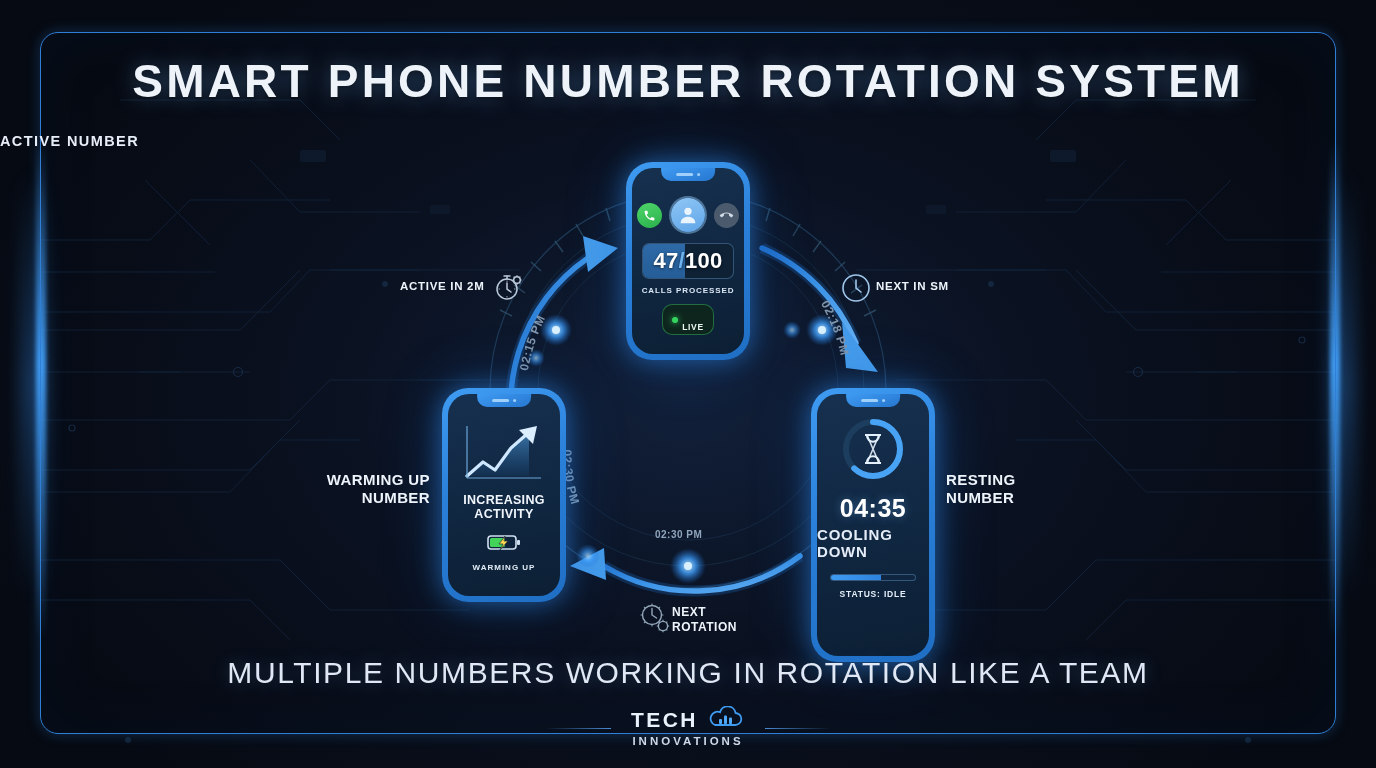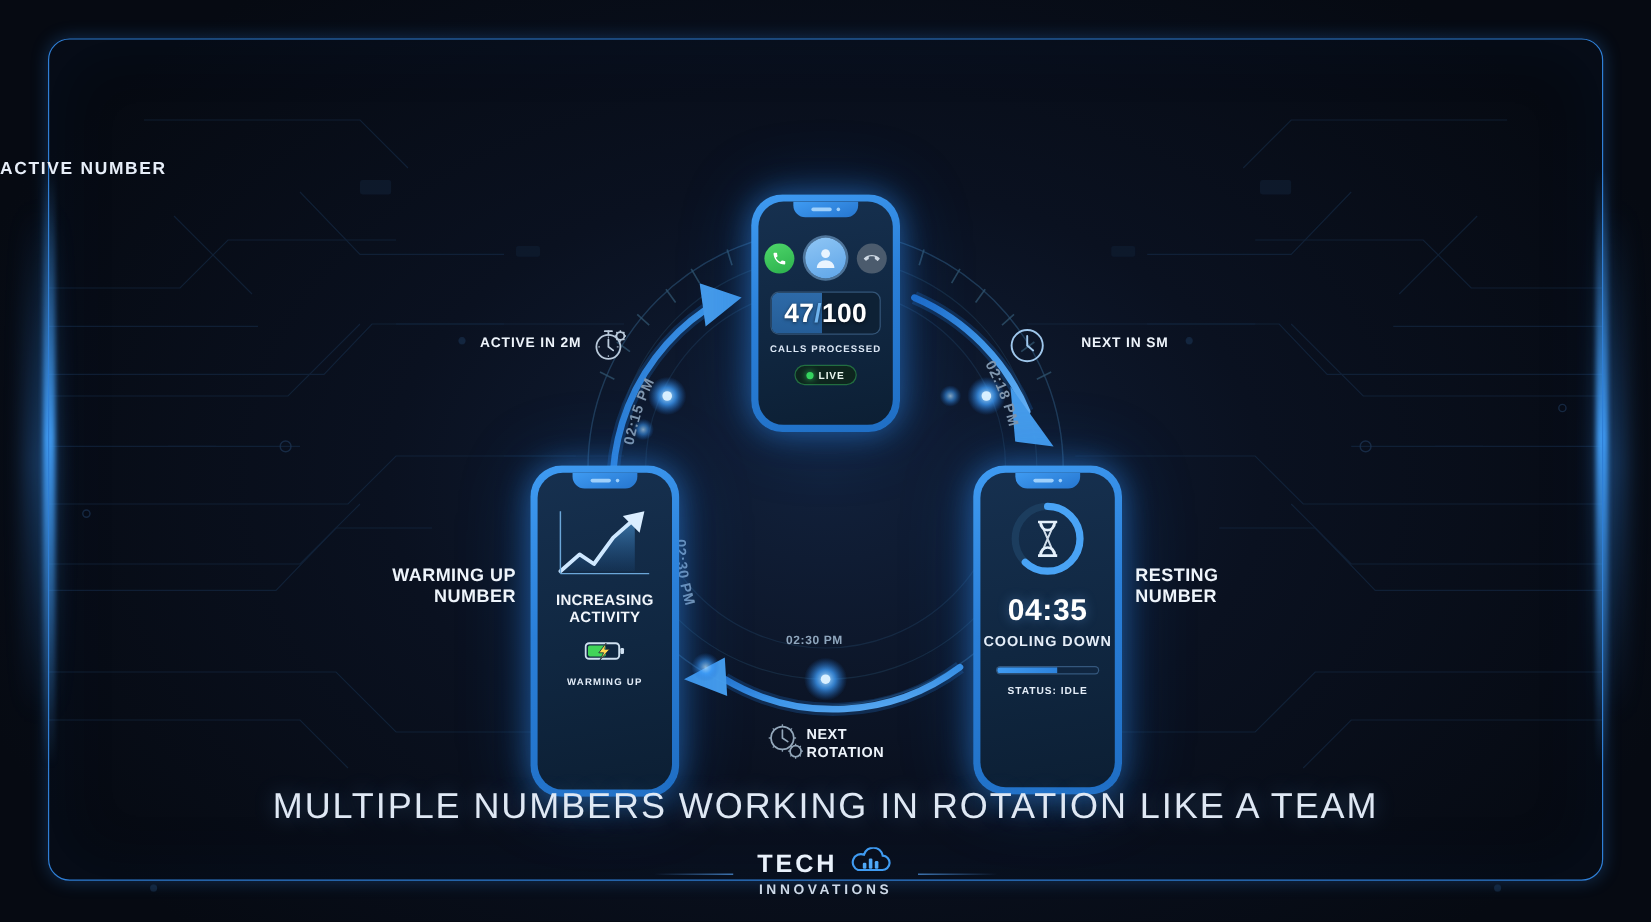--- a/index.html
+++ b/index.html
@@ -126,45 +126,45 @@
     text-shadow:0 1px 3px rgba(0,0,0,.6);
   }
   .counter-text .sep { color:#6fb4ef; }
   .calls-label { margin-top:7px; font-size:8px; font-weight:700; letter-spacing:.9px; color:#dbe7f5; }
   .live-pill {
     margin-top:9px; display:flex; align-items:center; gap:4px;
     padding:2.5px 9px; border-radius:10px;
     background:rgba(14,38,26,.85); border:1px solid rgba(60,200,105,.45);
   }
   .live-dot { width:6px; height:6px; border-radius:50%; background:#35d45f; box-shadow:0 0 6px #35d45f; }
-  .live-text { font-size:8.5px; font-weight:700; letter-spacing:.7px; color:#eaf6ee; }
-
-  
-  #phone-warming { left:442px; top:388px; width:124px; height:276px; }
+  .live-text { font-size:8.5px; font-weight:700; letter-spacing:.7px; color:#eaf6ee;margin-top:14px; }
+
+  
+  #phone-warming { left:442px; top:388px; width:124px; height:214px; }
   .chart-wrap { margin-top:26px; width:86px; height:64px; }
   .phone-title { margin-top:9px; font-size:12.5px; font-weight:700; line-height:1.15; text-align:center; color:#f0f5fb; letter-spacing:.3px; }
   .batt-wrap { margin-top:12px; }
   .warm-label { margin-top:8px; font-size:8px; font-weight:700; letter-spacing:1.0px; color:#e2ecf8; }
 
   
   #phone-resting { left:811px; top:388px; width:124px; height:274px; }
   .ring-wrap { margin-top:20px; }
   .timer-text { margin-top:6px; font-size:25px; font-weight:700; color:#fff; letter-spacing:.5px; text-shadow:0 0 10px rgba(110,180,255,.4); }
-  .cooling-label { margin-top:3px; font-size:12px; font-weight:700; letter-spacing:.8px; color:#e4edf8; }
+  .cooling-label { margin-top:3px; font-size:15px; font-weight:700; letter-spacing:.8px; color:#e4edf8; }
   .progress-track {
     margin-top:14px; width:86px; height:7px; border-radius:5px;
     background:#102640; border:1px solid rgba(120,180,240,.35); overflow:hidden;
   }
   .progress-fill { height:100%; width:60%; background:linear-gradient(90deg,#3f9bf2,#2d83dd); }
   .status-label { margin-top:8px; font-size:8.5px; font-weight:700; letter-spacing:.8px; color:#e4edf8; }
 
   
   .side-label { position:absolute; font-weight:700; color:#eef4fb; }
   #label-active-in { left:400px; top:280px; font-size:11.5px; letter-spacing:.7px; }
-  #label-next-in   { left:876px; top:280px; font-size:11.5px; letter-spacing:.7px;margin-left:25px; }
+  #label-next-in   { left:876px; top:280px; font-size:11.5px; letter-spacing:.7px; }
   #label-warming   { left:300px; top:471px; width:130px; text-align:right; font-size:15px; line-height:1.2; letter-spacing:.4px; }
   #label-resting   { left:946px; top:471px; width:140px; text-align:left; font-size:15px; line-height:1.2; letter-spacing:.4px; }
   #label-next-rot  { left:672px; top:605px; font-size:12px; line-height:1.25; letter-spacing:.5px; }
 
   .icon-active-in { position:absolute; left:492px; top:272px; }
   .icon-next-in   { position:absolute; left:840px; top:272px; }
   .icon-next-rot  { position:absolute; left:638px; top:601px; }
 
   .ring-time { position:absolute; font-size:10px; font-weight:600; color:#7e95ae; letter-spacing:.5px; }
   #ring-time-bottom { left:655px; top:529px; color:#8fa6bd; }
@@ -229,20 +229,21 @@
     </g>
   </svg>
 
   <div class="edge-glow-l2"></div>
   <div class="edge-glow-r2"></div>
   <div class="edge-glow-l"></div>
   <div class="edge-glow-r"></div>
 
   <div class="frame"></div>
 
+  <div class="title">SMART PHONE NUMBER ROTATION SYSTEM</div>
   <div class="section-label">ACTIVE NUMBER</div>
 
   <svg class="ring-layer" viewBox="0 0 1376 768">
     <defs>
       <linearGradient id="arrowGrad" x1="0" y1="0" x2="1" y2="1">
         <stop offset="0%" stop-color="#1f6fd0"></stop>
         <stop offset="50%" stop-color="#3f9bf2"></stop>
         <stop offset="100%" stop-color="#69b8ff"></stop>
       </linearGradient>
       <radialGradient id="nodeGlow">

